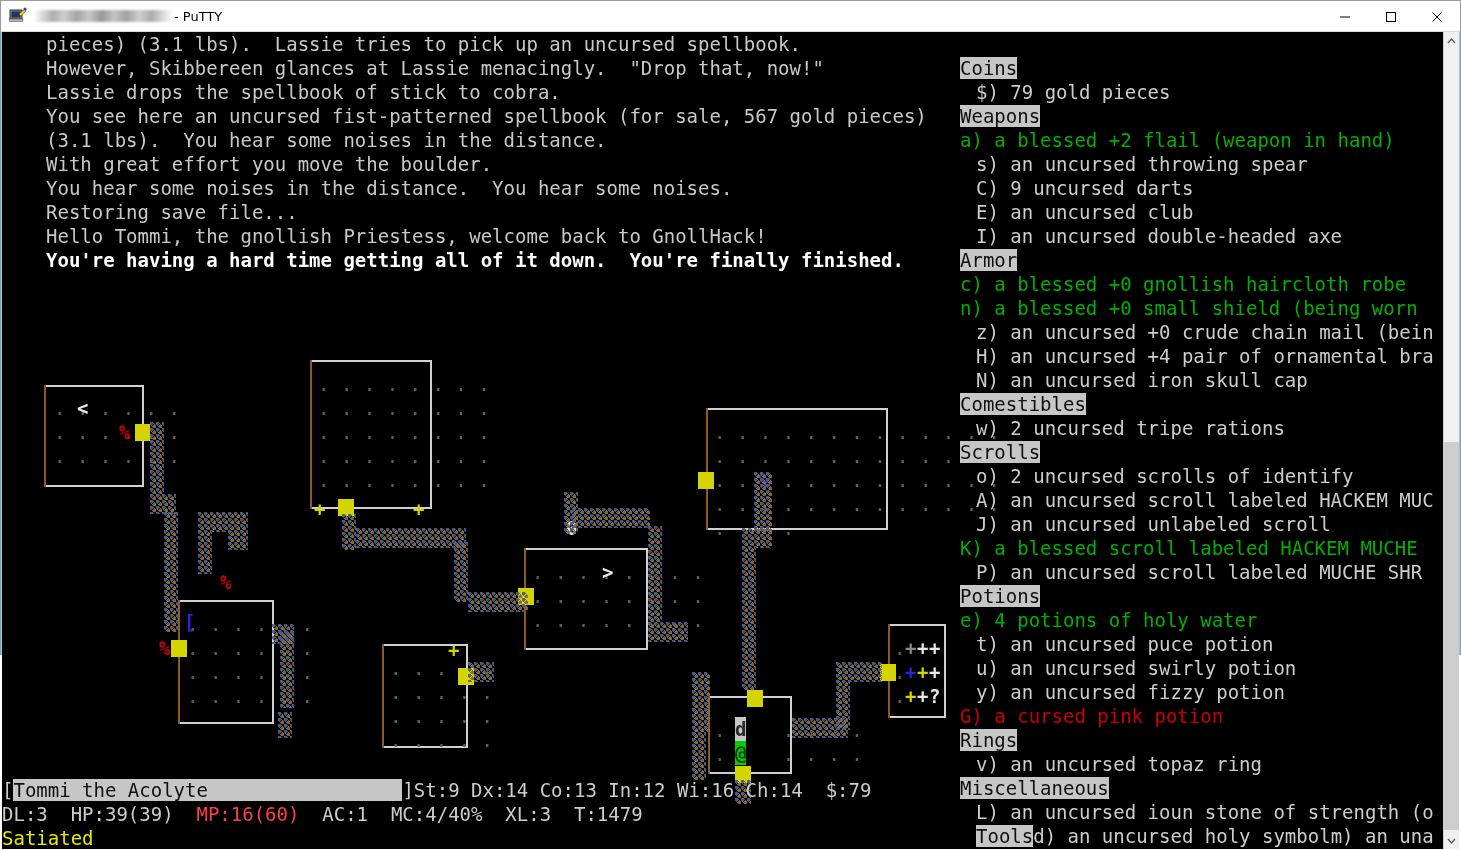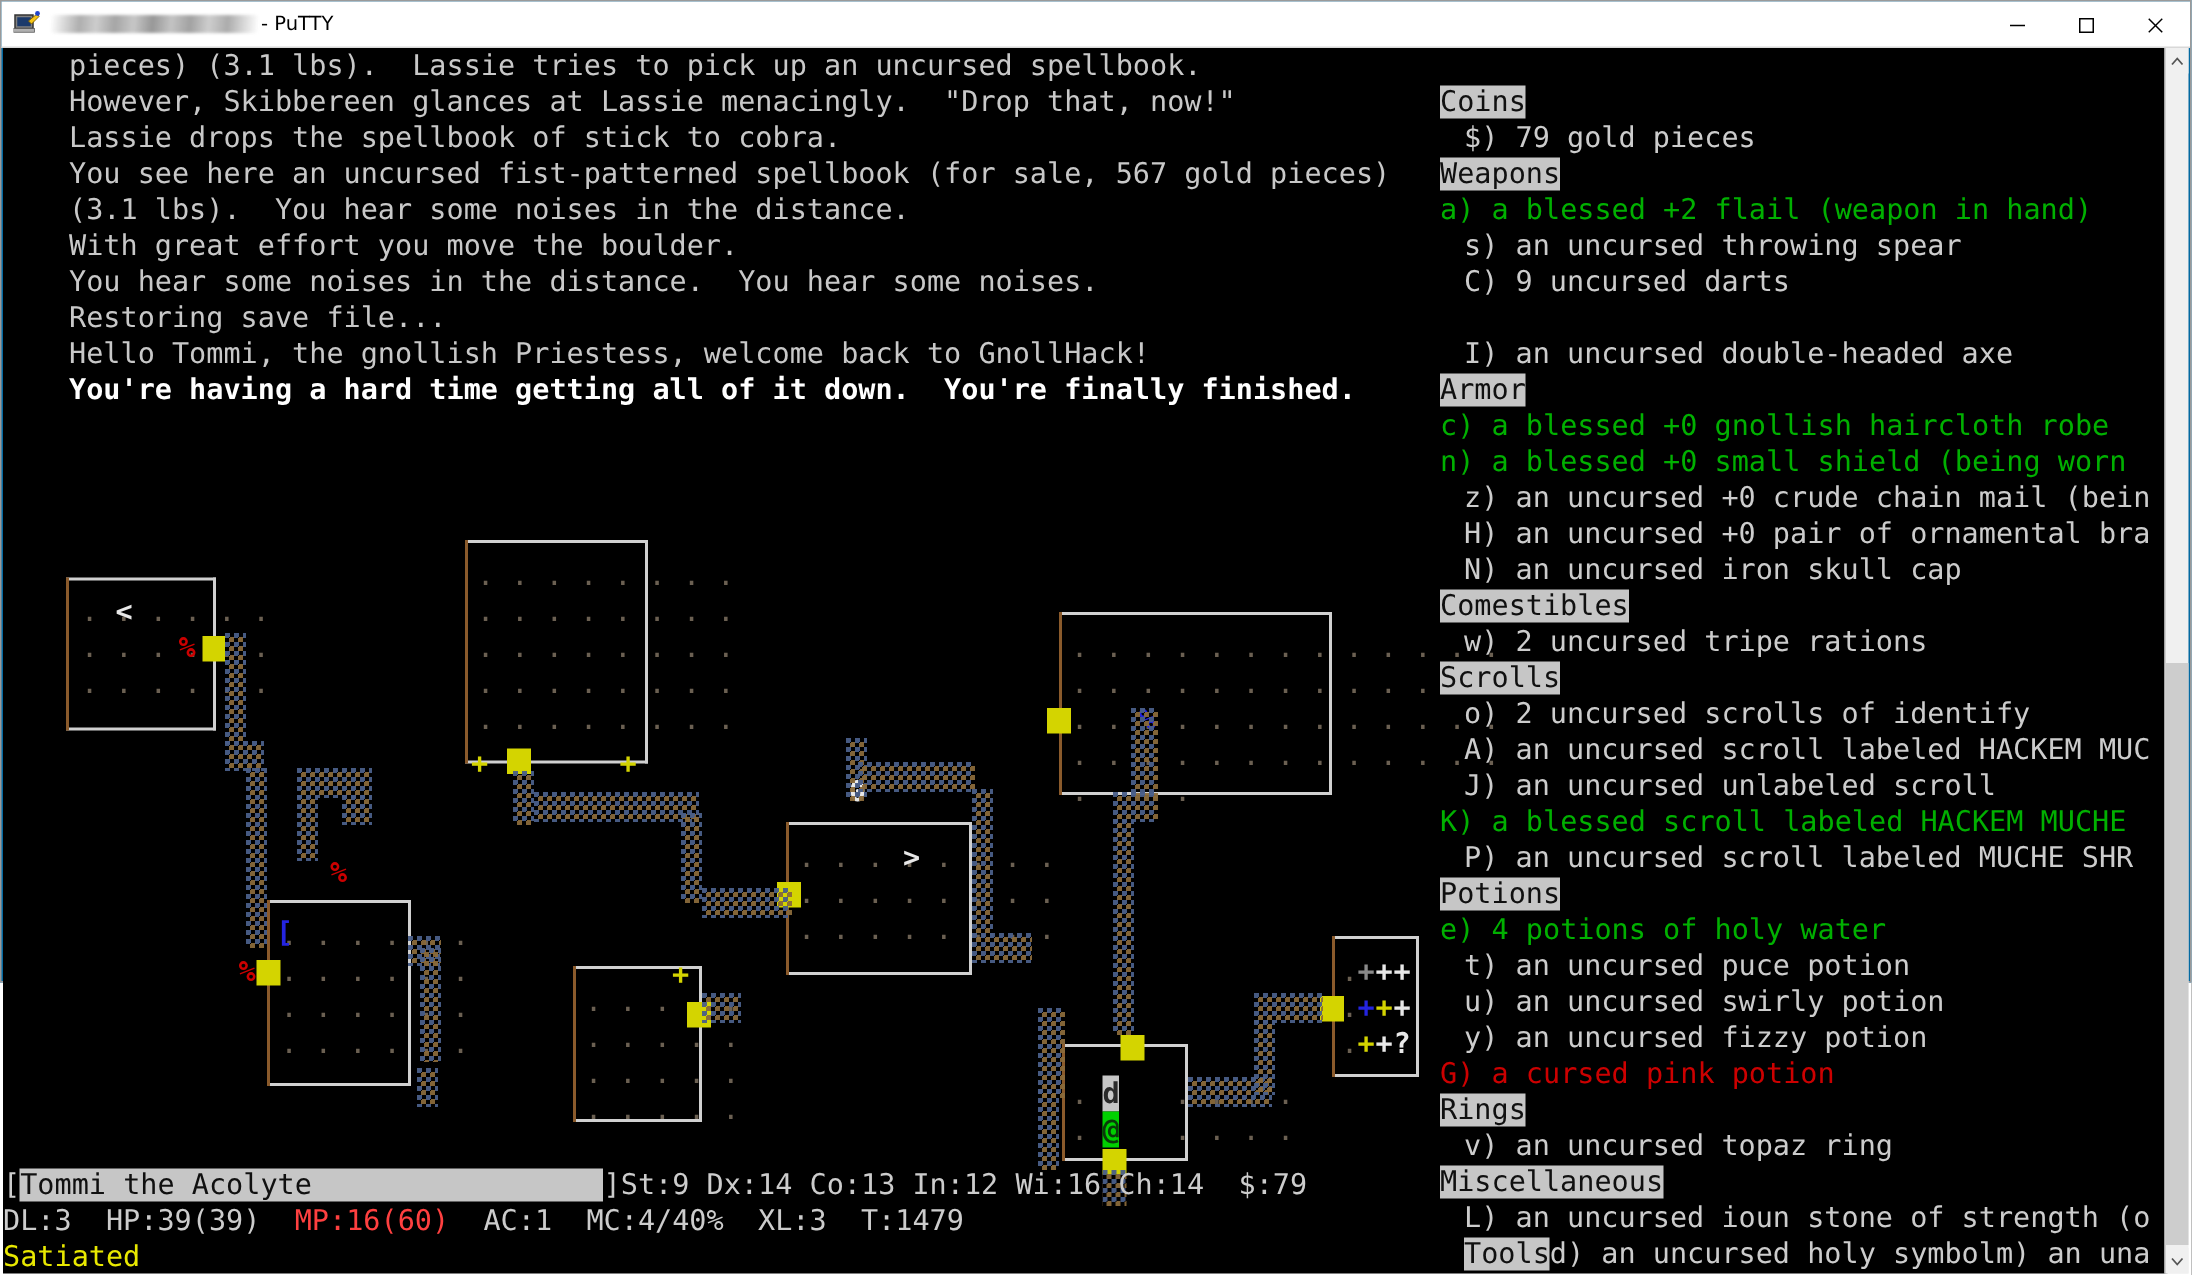--- a/index.html
+++ b/index.html
@@ -1,19 +1,19 @@
 <!DOCTYPE html>
 <html><head>
 <meta charset="utf-8">
 <style>
   html,body{margin:0;padding:0;background:#fff;}
   body{width:1461px;height:850px;overflow:hidden;font-family:"DejaVu Sans Mono",monospace;}
 
   
-  #window{width:1461px;height:655px;position:relative;background:#0369a1;
+  #window{width:1461px;height:655px;position:relative;background:#7dd3fc;
           border:1px solid #9a9a9a;box-sizing:border-box;}
   #titlebar{height:31px;background:#ffffff;display:flex;align-items:center;
             position:relative;box-sizing:border-box;border-bottom:1px solid #d8d8d8;}
   #app-icon{width:18px;height:18px;margin-left:8px;margin-right:7px;position:relative;flex:none;}
   #app-icon svg{display:block;}
   #title-text{font-family:"DejaVu Sans",sans-serif;font-size:13px;color:#000;
               display:flex;align-items:center;white-space:nowrap;}
   #title-redacted{display:inline-block;width:138px;height:12px;margin-right:2px;
      background:linear-gradient(95deg,#fff 0%,#d9d9d9 6%,#a8a8a8 14%,#c9c9c9 22%,#9e9e9e 31%,
        #c3c3c3 40%,#8f8f8f 49%,#bfbfbf 58%,#9a9a9a 67%,#cacaca 76%,#a5a5a5 85%,#dcdcdc 94%,#fff 100%);
@@ -292,26 +292,27 @@
       <div class="st yel" style="top:794px">Satiated</div>
     </div>
 
     <div id="invpane">
       <div class="inv" style="top:24px"><span class="cat">Coins</span></div>
       <div class="inv w" style="top:48px"><span>$)</span><span> 79 gold pieces</span></div>
       <div class="inv" style="top:72px"><span class="cat">Weapons</span></div>
       <div class="inv g" style="top:96px"><span>a)</span><span> a blessed +2 flail (weapon in hand)</span></div>
       <div class="inv w" style="top:120px"><span>s)</span><span> an uncursed throwing spear</span></div>
       <div class="inv w" style="top:144px"><span>C)</span><span> 9 uncursed darts</span></div>
+      <div class="inv w" style="top:168px"><span>E)</span><span> an uncursed club</span></div>
       <div class="inv w" style="top:192px"><span>I)</span><span> an uncursed double-headed axe</span></div>
       <div class="inv" style="top:216px"><span class="cat">Armor</span></div>
       <div class="inv g" style="top:240px"><span>c)</span><span> a blessed +0 gnollish haircloth robe</span></div>
       <div class="inv g" style="top:264px"><span>n)</span><span> a blessed +0 small shield (being worn</span></div>
       <div class="inv w" style="top:288px"><span>z)</span><span> an uncursed +0 crude chain mail (bein</span></div>
-      <div class="inv w" style="top:312px"><span>H)</span><span> an uncursed +0 pair of ornamental bra</span></div>
+      <div class="inv w" style="top:312px"><span>H)</span><span> an uncursed +4 pair of ornamental bra</span></div>
       <div class="inv w" style="top:336px"><span>N)</span><span> an uncursed iron skull cap</span></div>
       <div class="inv" style="top:360px"><span class="cat">Comestibles</span></div>
       <div class="inv w" style="top:384px"><span>w)</span><span> 2 uncursed tripe rations</span></div>
       <div class="inv" style="top:408px"><span class="cat">Scrolls</span></div>
       <div class="inv w" style="top:432px"><span>o)</span><span> 2 uncursed scrolls of identify</span></div>
       <div class="inv w" style="top:456px"><span>A)</span><span> an uncursed scroll labeled HACKEM MUC</span></div>
       <div class="inv w" style="top:480px"><span>J)</span><span> an uncursed unlabeled scroll</span></div>
       <div class="inv g" style="top:504px"><span>K)</span><span> a blessed scroll labeled HACKEM MUCHE</span></div>
       <div class="inv w" style="top:528px"><span>P)</span><span> an uncursed scroll labeled MUCHE SHR</span></div>
       <div class="inv" style="top:552px"><span class="cat">Potions</span></div>

